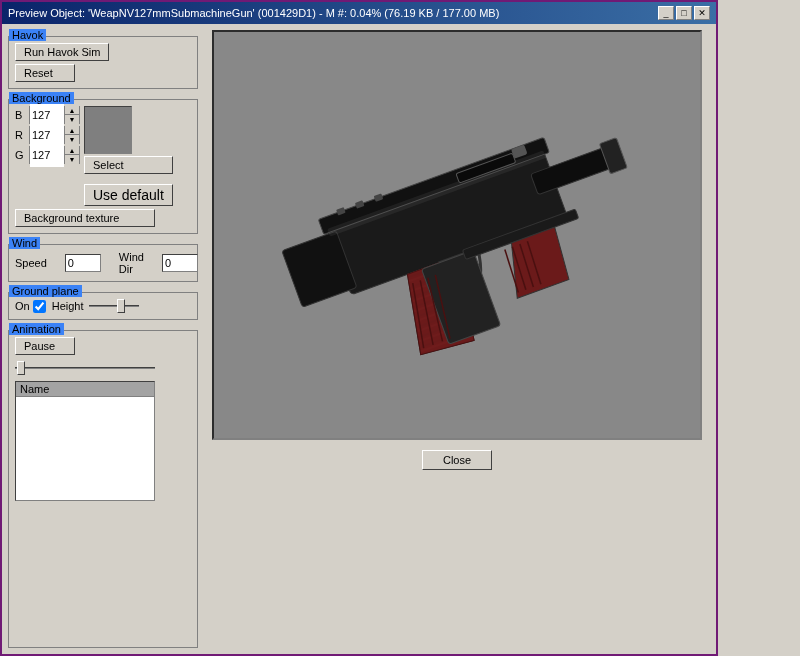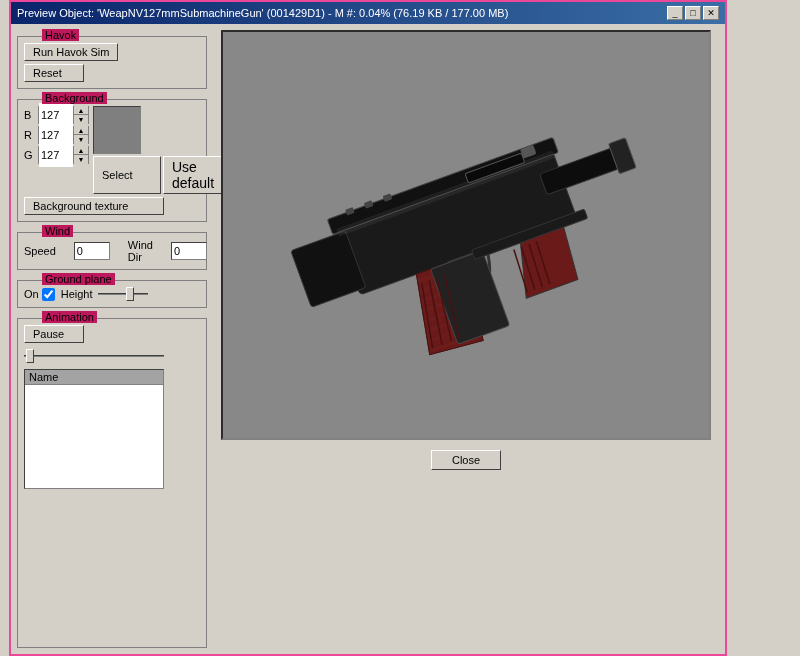--- a/index.html
+++ b/index.html
@@ -8,24 +8,23 @@
       font-size: 11px;
       background: #d4d0c8;
       width: 800px;
       height: 656px;
       overflow: hidden;
     }
     .window {
       width: 718px;
       height: 656px;
       background: #d4d0c8;
-      border: 2px solid #ec4899;
-      display: flex;
-      flex-direction: column;
-      margin-left: 9px;
+      border: 2px solid #701a75;
+      display: flex;
+      flex-direction: column;
     }
     .title-bar {
       background: linear-gradient(to right, #0a246a, #3a6ea5);
       color: white;
       padding: 3px 6px;
       display: flex;
       align-items: center;
       justify-content: space-between;
       height: 22px;
       flex-shrink: 0;
@@ -74,22 +73,22 @@
     .group-box {
       border: 1px solid #808080;
       border-top: 1px solid #808080;
       position: relative;
       padding: 6px 6px 6px 6px;
       margin-top: 6px;
     }
     .group-label {
       position: absolute;
       top: -8px;
-      left: 24px;
-      background: #be185d;
+      left: 0;
+      background: #3b82f6;
       padding: 0 3px;
       font-size: 11px;
     }
     .win-btn {
       background: #d4d0c8;
       border: 1px solid #808080;
       border-top-color: #ffffff;
       border-left-color: #ffffff;
       border-bottom-color: #404040;
       border-right-color: #404040;
@@ -168,21 +167,22 @@
       align-items: flex-start;
       gap: 4px;
     }
     .bg-spinners {
       display: flex;
       flex-direction: column;
       gap: 2px;
     }
     .bg-buttons {
       display: flex;
-      gap: 2px;
+      flex-direction: column;
+      gap: 10px;
     }
     .wind-section {
       display: flex;
       align-items: center;
       gap: 18px;
     }
     .wind-label { font-size: 11px; }
     .small-input {
       width: 36px;
       height: 18px;

